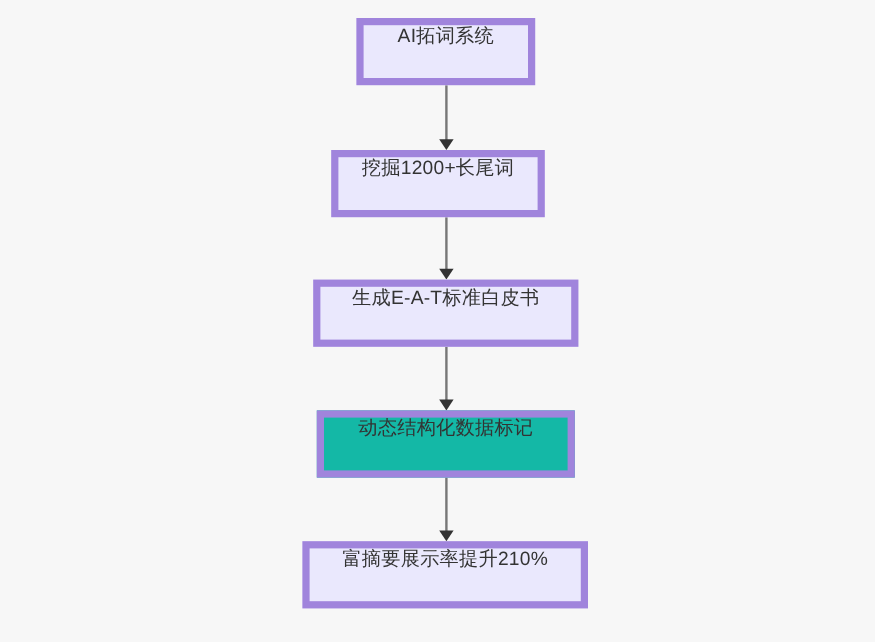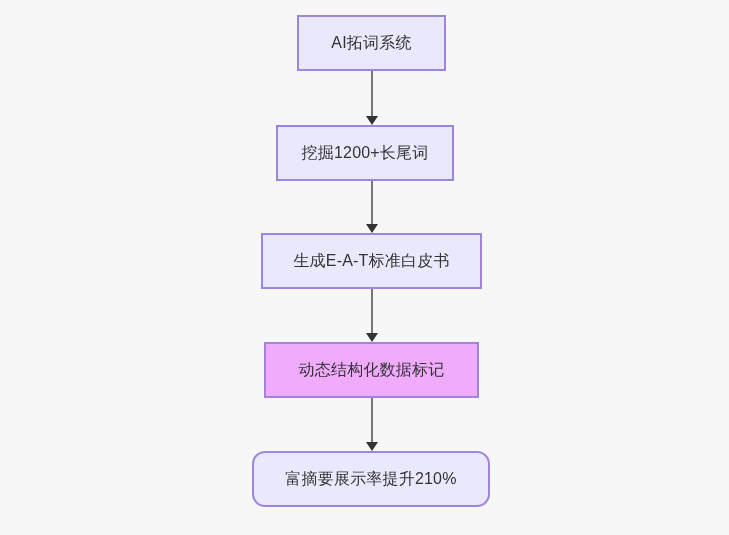--- a/index.html
+++ b/index.html
@@ -18,23 +18,22 @@
     position: absolute;
     left: 0;
     top: 0;
     width: 729px;
     height: 535px;
   }
   .node {
     position: absolute;
     box-sizing: border-box;
     background: #eae8fd;
-    border: 2px solid #8b5cf6;
+    border: 6px solid #8b5cf6;
     display: flex;
-    align-items: center;
     justify-content: center;
     color: #333333;
     font-size: 16px;
     line-height: 1.2;
     white-space: nowrap;
     letter-spacing: 0.2px;
   }
   .node-label {
     display: block;
   }
@@ -81,19 +80,19 @@
     </div>
     <div class="node" style="left: 297px; top: 15px; width: 149px; height: 56px; background: rgb(234, 232, 253); border-color: rgb(160, 132, 220); color: rgb(51, 51, 51);">
       <span class="node-label">AI拓词系统</span>
     </div>
     <div class="node" style="left: 276px; top: 125px; width: 178px; height: 56px; background: rgb(234, 232, 253); border-color: rgb(160, 132, 220); color: rgb(51, 51, 51);">
       <span class="node-label">挖掘1200+长尾词</span>
     </div>
     <div class="node" style="left: 261px; top: 233px; width: 221px; height: 56px; background: rgb(234, 232, 253); border-color: rgb(160, 132, 220); color: rgb(51, 51, 51);">
       <span class="node-label">生成E-A-T标准白皮书</span>
     </div>
-    <div class="node" style="left: 264px; top: 342px; width: 215px; height: 56px; background: #f0abfc; border-color: rgb(160, 132, 220); color: rgb(51, 51, 51);">
+    <div class="node" style="left: 264px; top: 342px; width: 215px; height: 56px; background: #14b8a6; border-color: rgb(160, 132, 220); color: rgb(51, 51, 51);">
       <span class="node-label">动态结构化数据标记</span>
     </div>
-    <div class="node" style="left: 252px; top: 451px; width: 238px; height: 56px; background: rgb(234, 232, 253); border-color: rgb(160, 132, 220); color: rgb(51, 51, 51); border-radius: 13px;">
+    <div class="node" style="left: 252px; top: 451px; width: 238px; height: 56px; background: rgb(234, 232, 253); border-color: rgb(160, 132, 220); color: rgb(51, 51, 51);">
       <span class="node-label">富摘要展示率提升210%</span>
     </div>
   </div>
 
 </body></html>

